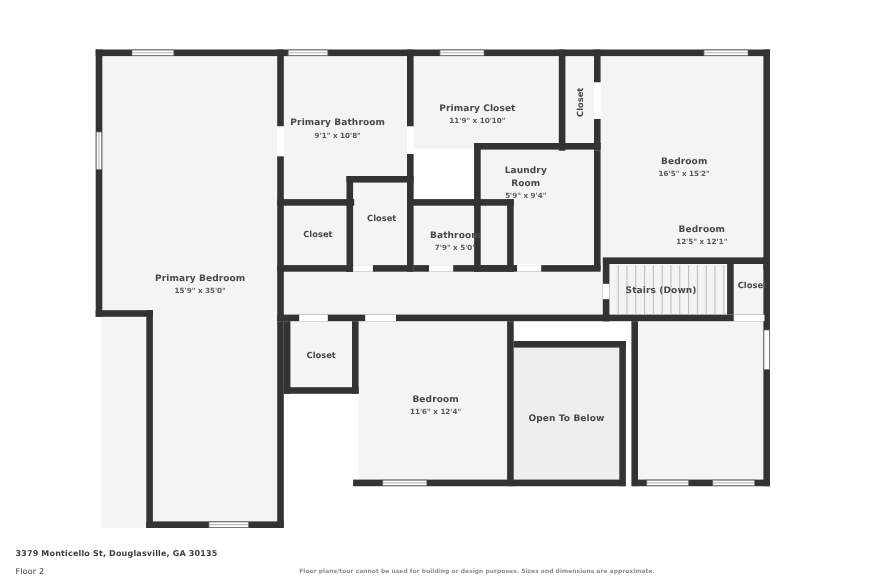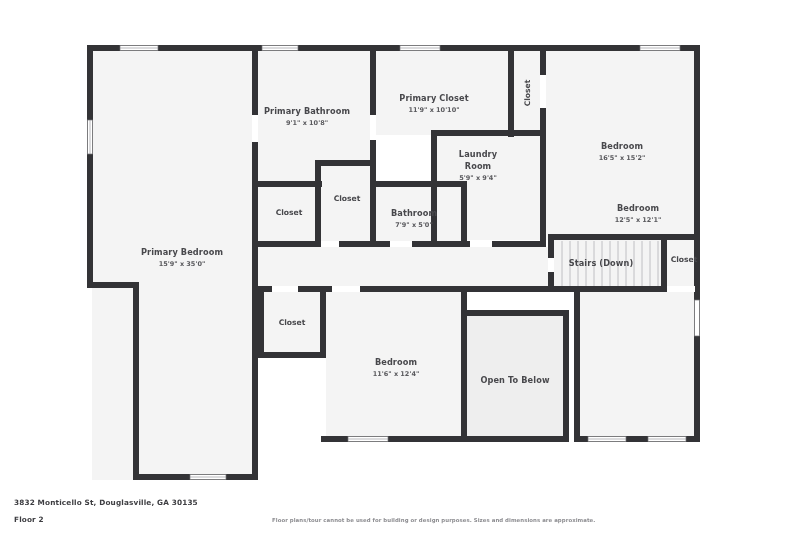--- a/index.html
+++ b/index.html
@@ -68,21 +68,21 @@
     font-size: 7.3px;
     font-weight: bold;
     color: #3d3d41;
     letter-spacing: 0.15px;
   }
   .floor-line {
     position: absolute;
     left: 14px;
     top: 20px;
     font-size: 7.3px;
-    font-weight: bold;
+    font-weight: normal;
     color: #3d3d41;
     letter-spacing: 0.15px;
   }
   .disclaimer {
     position: absolute;
     left: 272px;
     top: 22px;
     font-size: 5.4px;
     font-weight: bold;
     color: #8d8d91;
@@ -291,16 +291,16 @@
       <text class="closet-label" x="289" y="215">Closet</text>
       <text class="closet-label" x="347" y="201">Closet</text>
       <text class="closet-label" x="530" y="93" transform="rotate(-90 530 93)">Closet</text>
       <text class="closet-label" x="684" y="262">Closet</text>
       <text class="closet-label" x="292" y="325">Closet</text>
     </g>
   </svg>
 </div>
 
 <div id="footer-block">
-  <div class="addr-line">3832 Monticello St, Douglasville, GA 30135</div>
+  <div class="addr-line">3379 Monticello St, Douglasville, GA 30135</div>
   <div class="floor-line">Floor 2</div>
   <div class="disclaimer">Floor plans/tour cannot be used for building or design purposes. Sizes and dimensions are approximate.</div>
 </div>
 
 </body></html>

